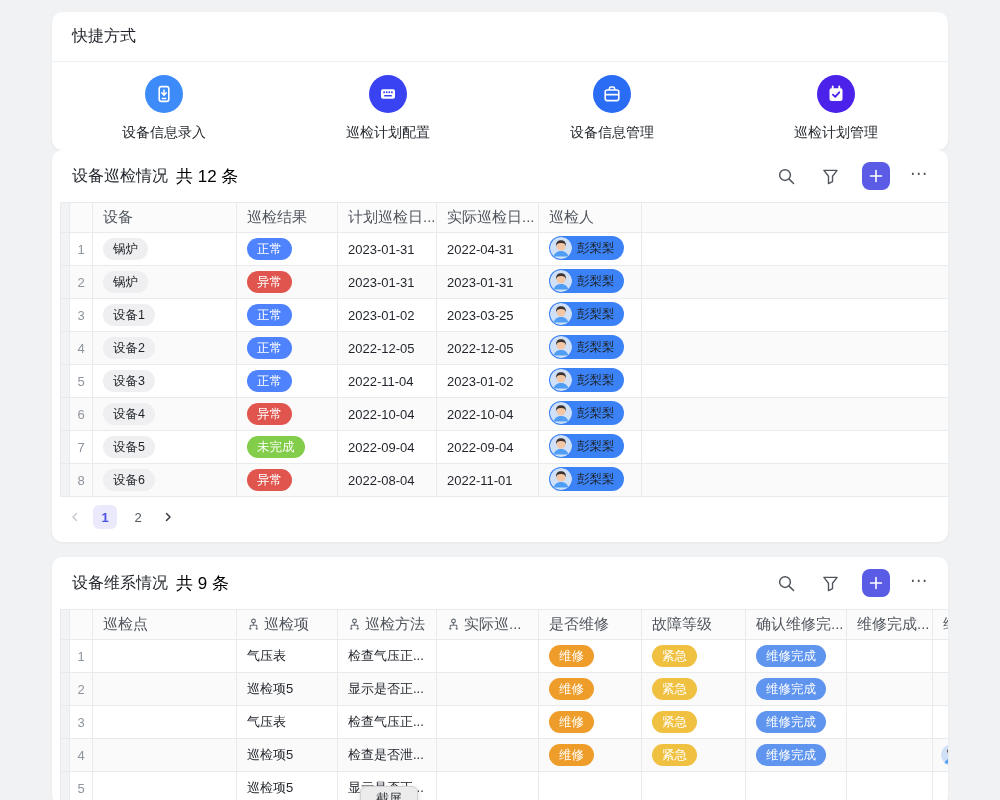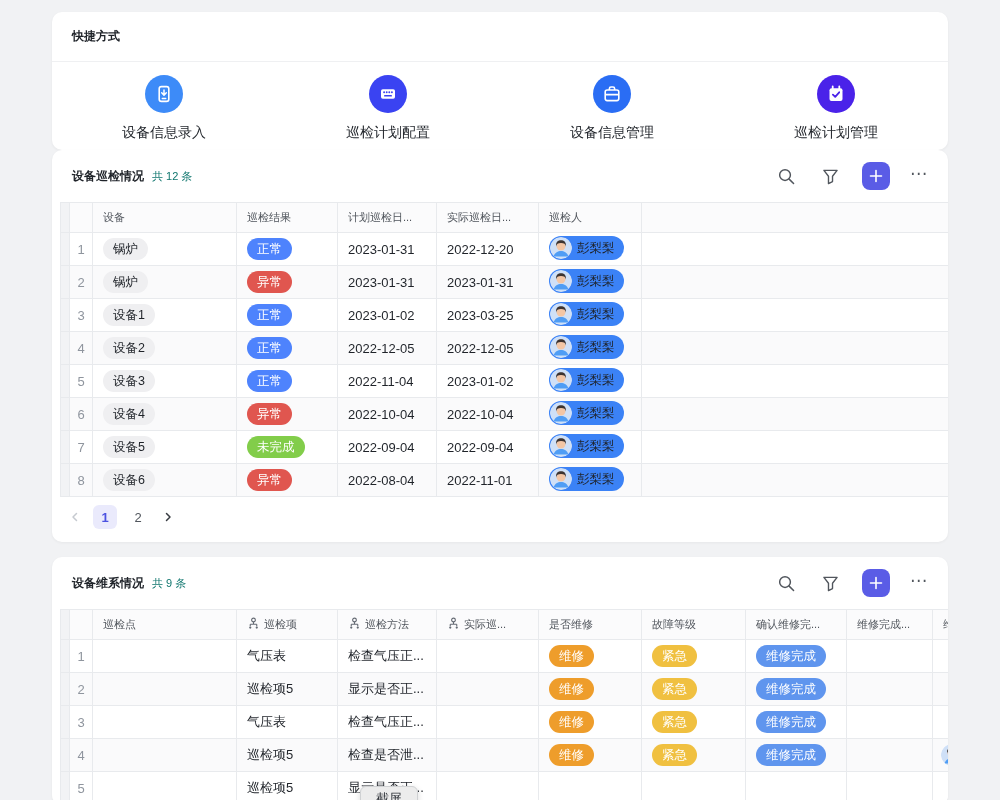--- a/index.html
+++ b/index.html
@@ -12,41 +12,41 @@
   }
   .page { padding:12px 52px 0; }
   .card {
     background:#fff; border-radius:10px;
     box-shadow:0 1px 3px rgba(31,35,41,.05);
     overflow:hidden;
   }
   .card + .card { }
   .card-head { display:flex; align-items:center; padding:0 20px; height:52px; }
   .shortcuts-card .card-head { height:50px; border-bottom:1px solid #eff0f2; }
-  .card-title { font-size:12px; font-weight:700; }
-  .count { font-size:11px; color:#0f766e; margin-left:8px; }
+  .card-title { font-size:16px; font-weight:400; }
+  .count { font-size:17px; color:#000000; margin-left:8px; }
   .spacer { flex:1; }
   .toolbar { display:flex; align-items:center; gap:20px; }
   .icon-btn { display:flex; align-items:center; justify-content:center; width:24px; height:24px; cursor:pointer; }
   .add-btn { width:28px; height:28px; border-radius:8px; background:#5a5ce6; display:flex; align-items:center; justify-content:center; cursor:pointer; }
   .more-btn { font-size:17px; color:#51565d; letter-spacing:1px; cursor:pointer; padding-bottom:6px; }
 
   
   .shortcut-row { display:flex; padding:13px 0 8px; }
   .shortcut { flex:1; display:flex; flex-direction:column; align-items:center; gap:11px; cursor:pointer; }
   .shortcut-circle { width:38px; height:38px; border-radius:50%; display:flex; align-items:center; justify-content:center; }
   .shortcut-label { font-size:14px; color:#1f2329; }
 
   
   .tbl-wrap { margin-left:8px; overflow:hidden; width:888px; }
   table { border-collapse:collapse; table-layout:fixed; font-size:13px; }
   #inspection-table { width:888px; }
   #maintenance-table { width:972px; }
   th,td { border:1px solid #e8eaed; overflow:hidden; white-space:nowrap; text-align:left; padding:0 0 0 10px; }
-  th { height:30px; background:#fbfbfc; color:#51565d; font-weight:400; font-size:11px; }
+  th { height:30px; background:#fbfbfc; color:#51565d; font-weight:400; font-size:15px; }
   td { height:33px; background:#fff; }
   tbody tr:nth-child(even) td { background:#fafafb; }
   th.strip, td.strip { background:#f2f3f5 !important; padding:0; }
   td.num { color:#8f959e; text-align:center; padding:0; }
   th.filler, td.filler { border-right:none; }
   th.lookup-head svg { vertical-align:-2px; margin-right:4px; }
 
   .tag { display:inline-flex; align-items:center; height:22px; padding:0 10px; border-radius:11px; background:#efeff1; color:#1f2329; font-size:12.5px; }
   .pill { display:inline-flex; align-items:center; height:22px; padding:0 10px; border-radius:11px; color:#fff; font-size:12.5px; }
   .person-pill { display:inline-flex; align-items:center; height:24px; padding:0 9px 0 1px; border-radius:12px; background:#3b82f6; gap:5px; font-size:12.5px; color:#1f2329; }
@@ -173,21 +173,21 @@
               <th class="filler"></th>
             </tr>
           </thead>
           <tbody>
             <tr>
               <td class="strip"></td>
               <td class="num">1</td>
               <td><span class="tag">锅炉</span></td>
               <td><span class="pill" style="background: rgb(78, 131, 253);">正常</span></td>
               <td>2023-01-31</td>
-              <td>2022-12-20</td>
+              <td>2022-04-31</td>
               <td><span class="person-pill">
                   <svg class="avatar" viewBox="0 0 22 22">
                     <circle cx="11" cy="11" r="11" fill="#cfe0f7"></circle>
                     <path d="M3.5 19.5c1.2-4 4.3-5.6 7.5-5.6s6.3 1.6 7.5 5.6z" fill="#4f9df5"></path>
                     <circle cx="11" cy="9.2" r="4.4" fill="#f3c6a5"></circle>
                     <path d="M6 9.4c-.3-4.6 2.1-6.2 5-6.2s5.3 1.6 5 6.2c-.7-2.6-1.8-3.4-5-3.4s-4.3.8-5 3.4z" fill="#3c3330"></path>
                   </svg>
                   <span>彭梨梨</span>
                 </span></td>
               <td class="filler"></td>

